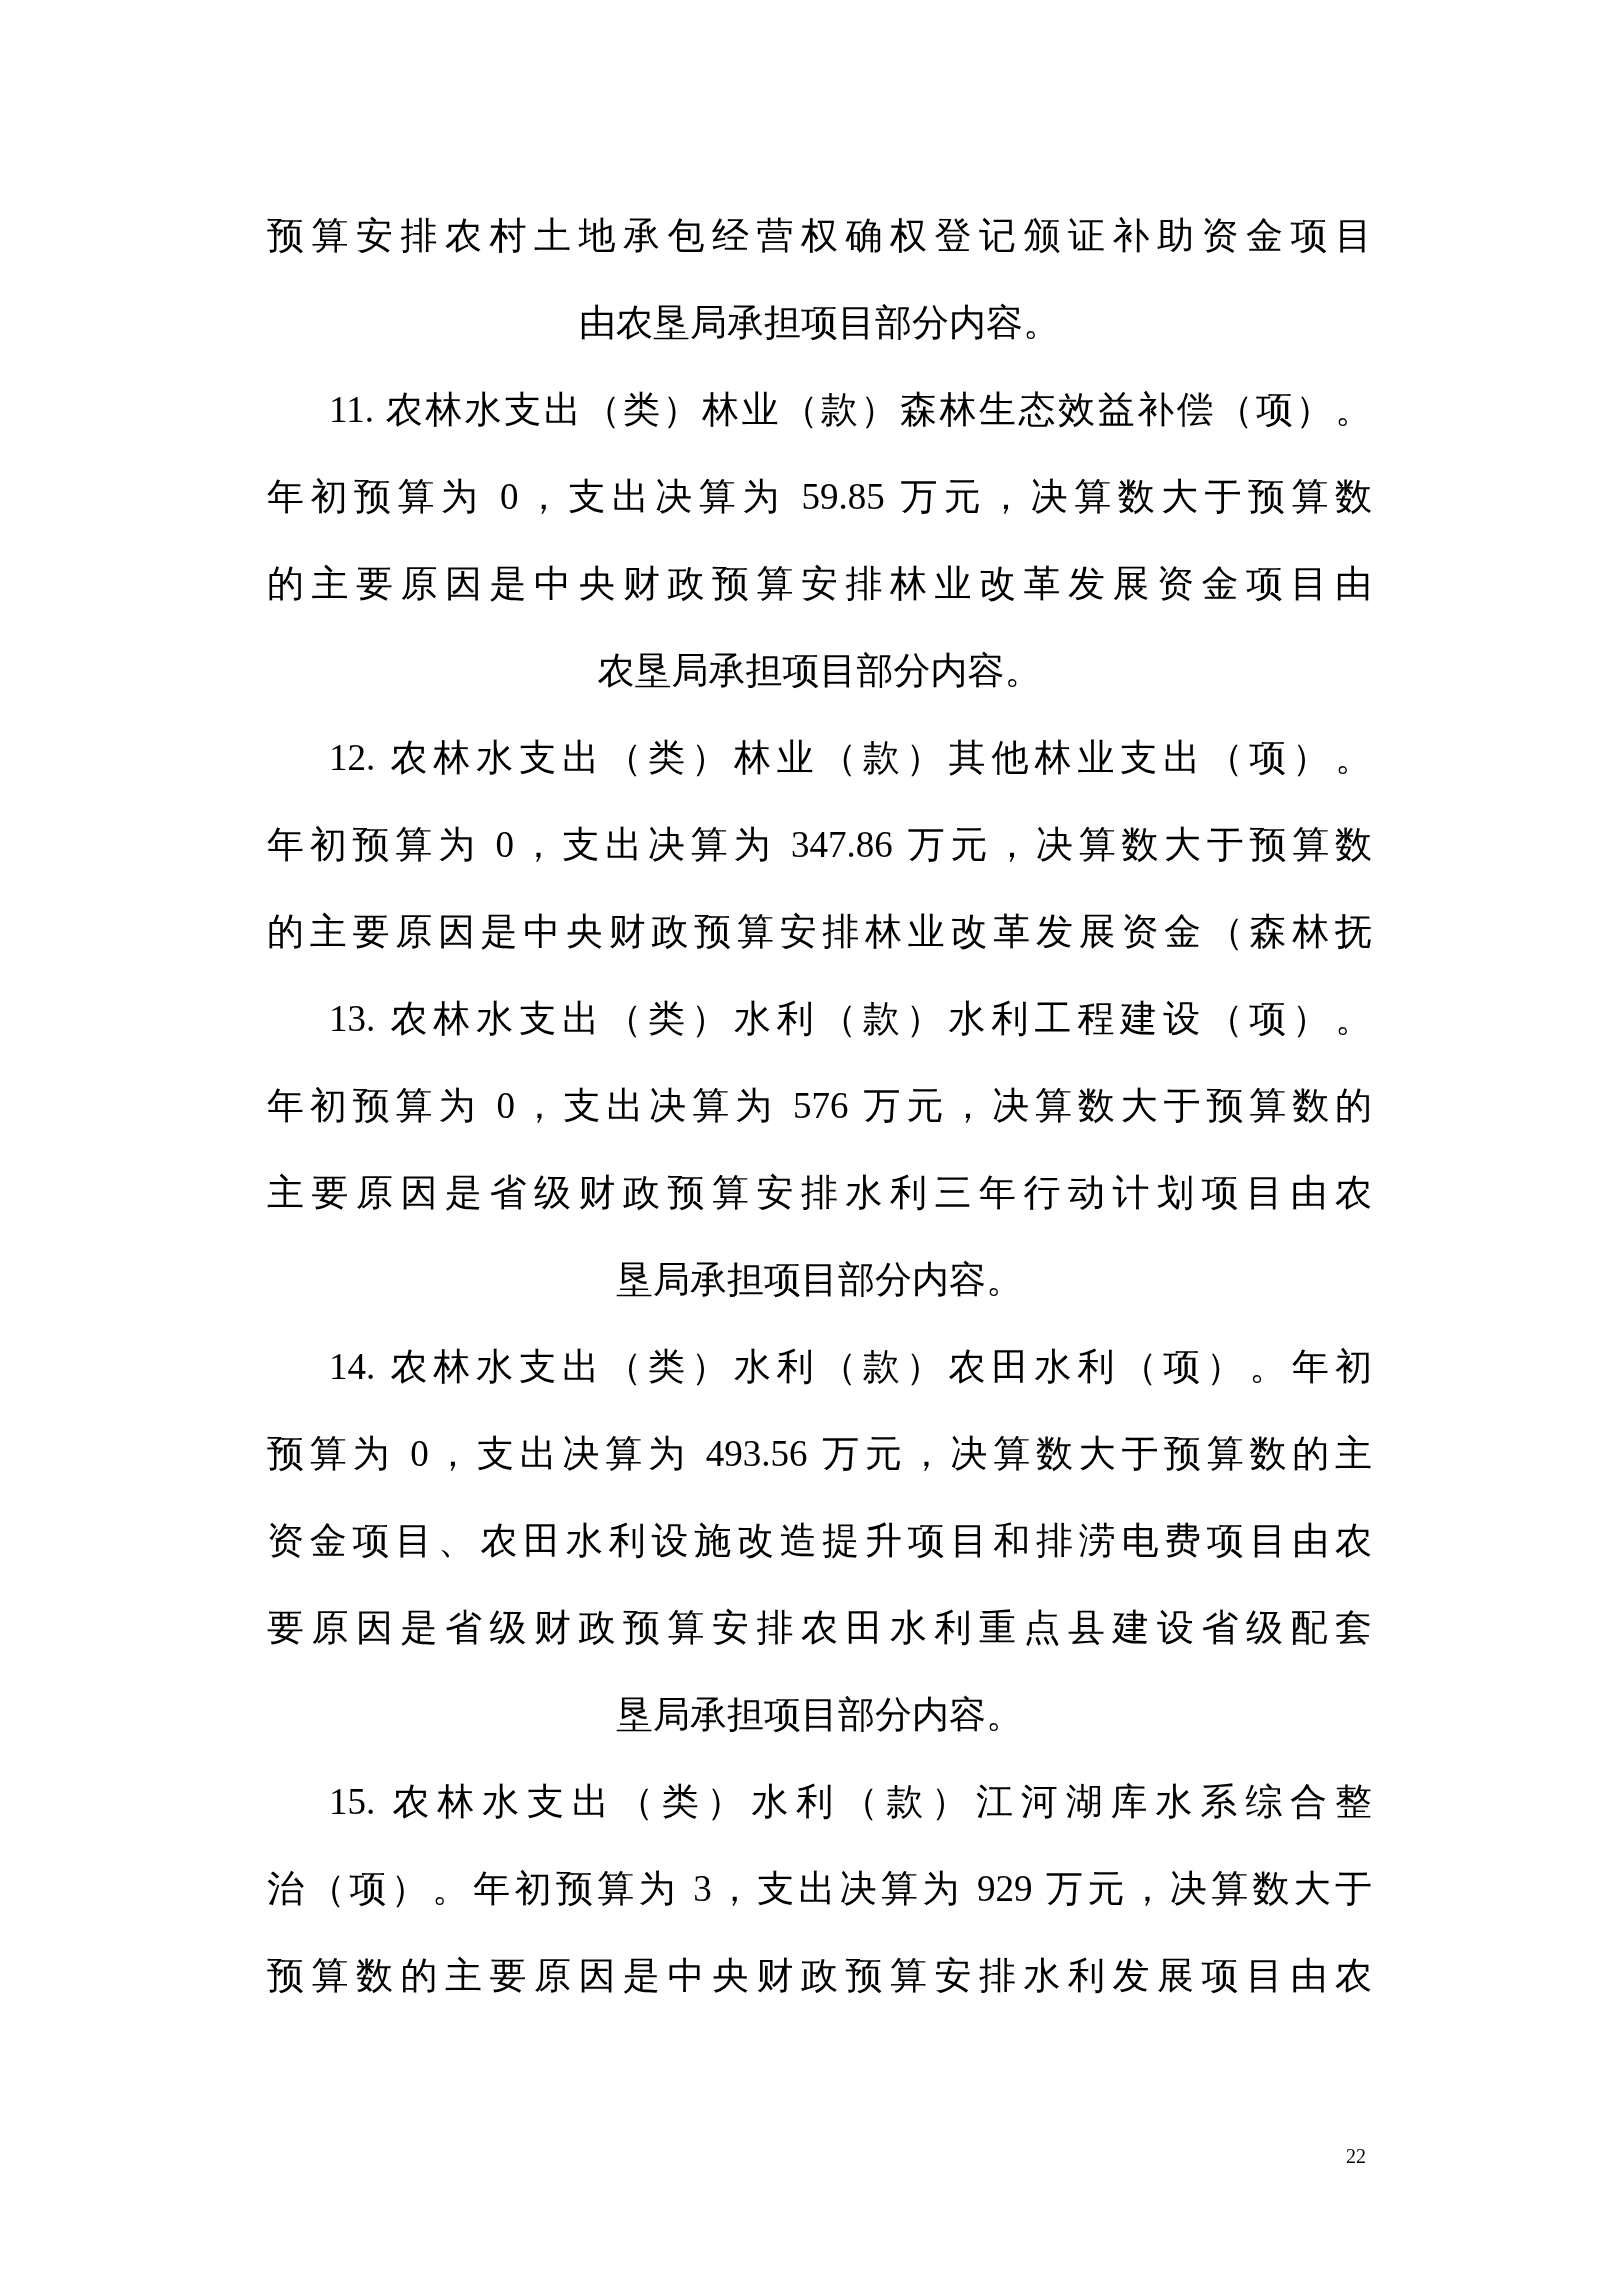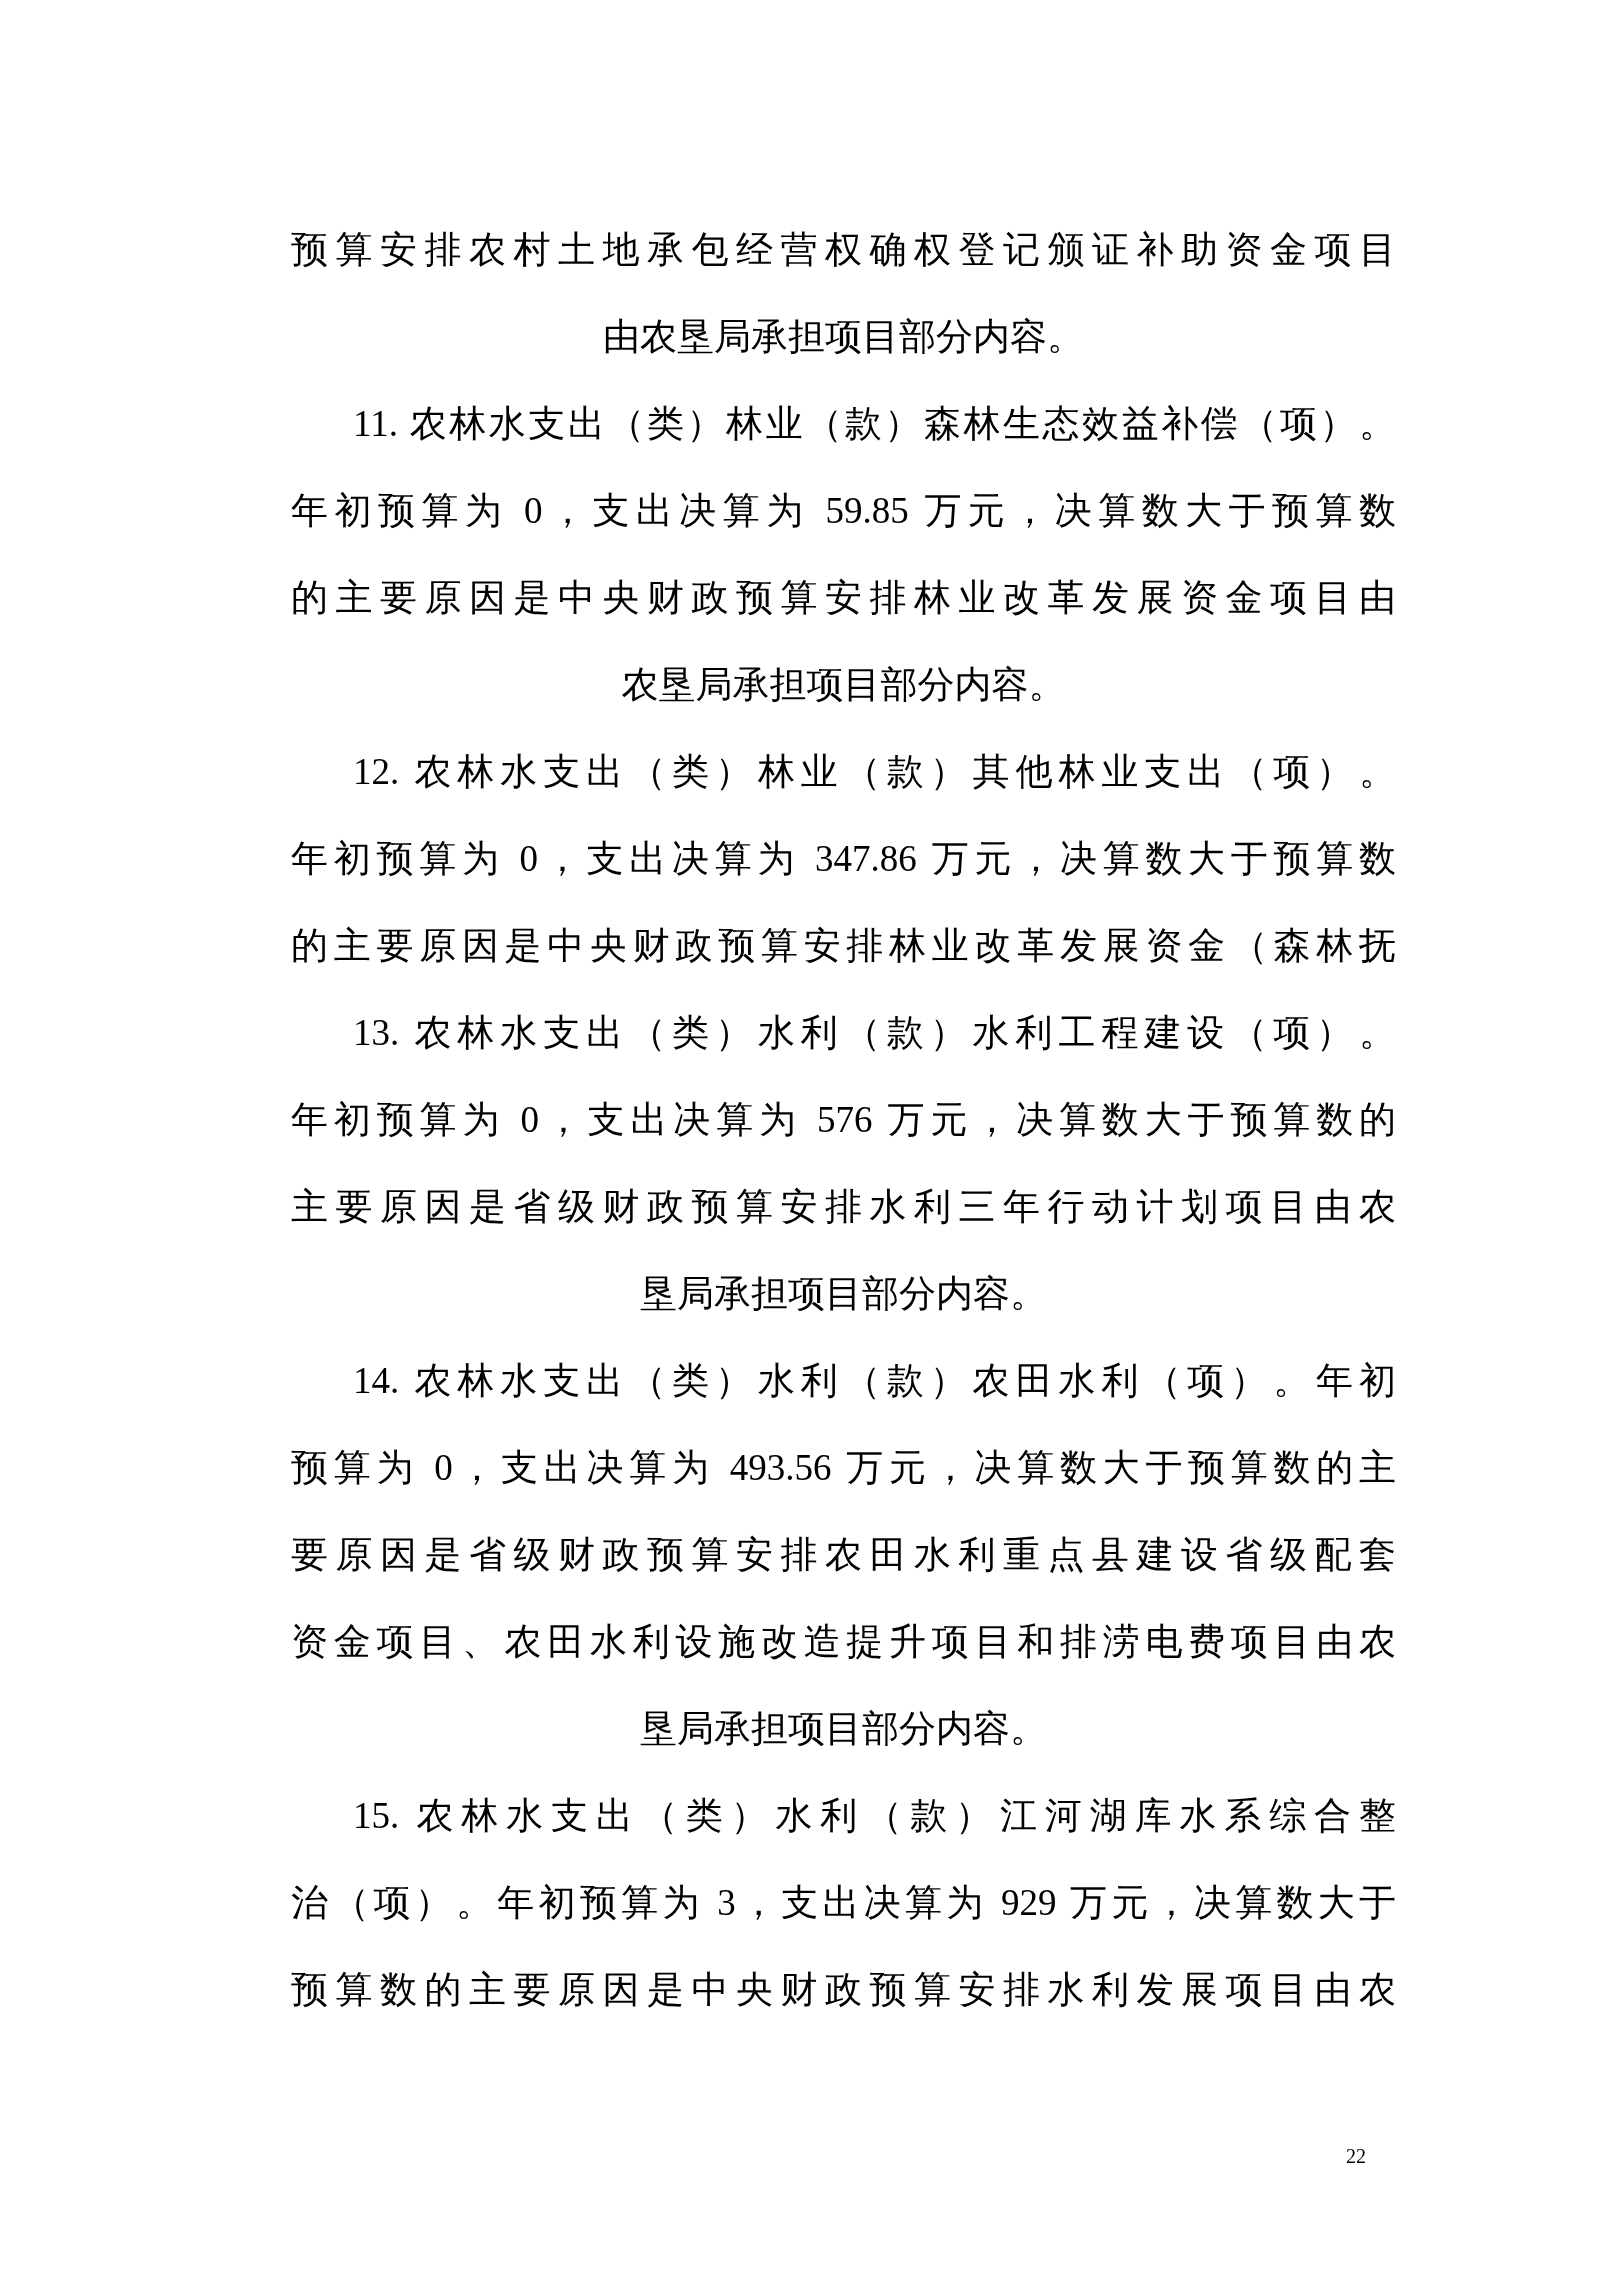--- a/index.html
+++ b/index.html
@@ -12,23 +12,22 @@
     width: 1615px;
     height: 2295px;
     background: #ffffff;
     font-family: "Liberation Serif", "DejaVu Serif", serif;
     color: #000000;
     overflow: hidden;
   }
   .content {
     position: absolute;
     left: 267px;
-    top: 206px;
+    top: 192px;
     width: 1105px;
-    margin-left: 24px;
   }
   .line {
     height: 87px;
     line-height: 87px;
     font-size: 37px;
     overflow: hidden;
     text-align: center;
   }
   .line.fill {
     text-align: justify;
@@ -63,22 +62,22 @@
     <div class="line"><span class="seg">农垦局承担项目部分内容。</span></div>
     <div class="line fill indent"><span class="seg bold">12. 农林水支出（类）林业（款）其他林业支出（项）。</span></div>
     <div class="line fill"><span class="seg">年初预算为 0，支出决算为 347.86 万元，决算数大于预算数</span></div>
     <div class="line fill"><span class="seg">的主要原因是中央财政预算安排林业改革发展资金（森林抚</span></div>
     <div class="line fill indent"><span class="seg bold">13. 农林水支出（类）水利（款）水利工程建设（项）。</span></div>
     <div class="line fill"><span class="seg">年初预算为 0，支出决算为 576 万元，决算数大于预算数的</span></div>
     <div class="line fill"><span class="seg">主要原因是省级财政预算安排水利三年行动计划项目由农</span></div>
     <div class="line"><span class="seg">垦局承担项目部分内容。</span></div>
     <div class="line fill indent"><span class="seg bold">14. 农林水支出（类）水利（款）农田水利（项）。</span><span class="seg">年初</span></div>
     <div class="line fill"><span class="seg">预算为 0，支出决算为 493.56 万元，决算数大于预算数的主</span></div>
+    <div class="line fill"><span class="seg">资金项目、农田水利设施改造提升项目和排涝电费项目由农</span></div>
     <div class="line fill"><span class="seg">要原因是省级财政预算安排农田水利重点县建设省级配套</span></div>
-    <div class="line fill"><span class="seg">资金项目、农田水利设施改造提升项目和排涝电费项目由农</span></div>
     <div class="line"><span class="seg">垦局承担项目部分内容。</span></div>
     <div class="line fill indent"><span class="seg bold">15. 农林水支出（类）水利（款）江河湖库水系综合整</span></div>
     <div class="line fill"><span class="seg bold">治（项）。</span><span class="seg">年初预算为 3，支出决算为 929 万元，决算数大于</span></div>
     <div class="line fill"><span class="seg">预算数的主要原因是中央财政预算安排水利发展项目由农</span></div>
 
   </div>
 
   <div class="page-number">22</div>
 </div>
 

